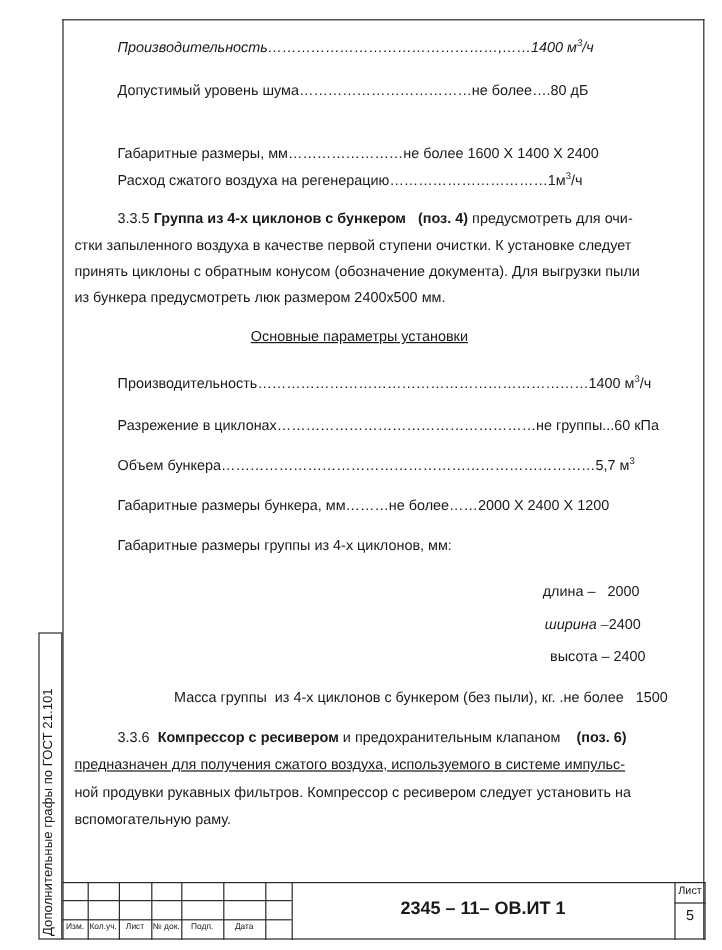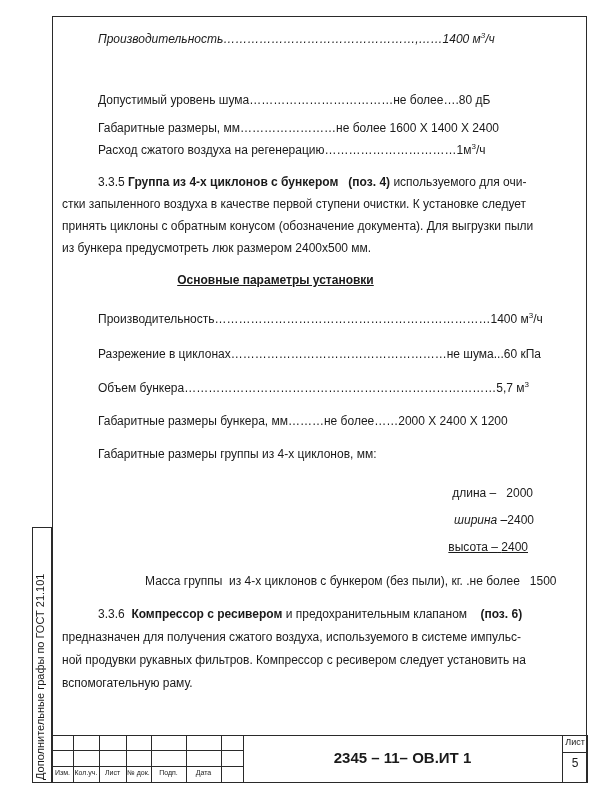--- a/index.html
+++ b/index.html
@@ -7,98 +7,98 @@
          font-family:"Liberation Sans", sans-serif; color:#1a1a1a; }
   .frame { position:absolute; left:52px; top:16px; width:535px; height:767px;
            border:1px solid #2a2a2a; border-bottom:none; box-sizing:border-box; }
   .side-strip { position:absolute; left:32px; top:527px; width:20px; height:256px;
                 border:1px solid #2a2a2a; box-sizing:border-box; }
   .side-text { position:absolute; left:34px; top:780px; transform-origin:0 0;
                transform:rotate(-90deg); font-size:11px; white-space:nowrap; width:250px; }
   .line { position:absolute; font-size:12px; white-space:nowrap; }
   .b { font-weight:bold; }
   .sup { font-size:8px; vertical-align:5px; }
-  .center-title { position:absolute; left:36px; width:479px; text-align:center; font-size:12px;
-                  top:273px; text-decoration:underline;font-weight:bold; }
+  .center-title { position:absolute; left:60px; width:479px; text-align:center; font-size:12px;
+                  top:273px; text-decoration:underline; }
   .right { position:absolute; font-size:12px; white-space:nowrap; text-align:right; }
   
   .tb { position:absolute; left:52px; top:735px; width:536px; height:48px;
         border-top:1px solid #2a2a2a; border-bottom:1px solid #2a2a2a; box-sizing:border-box; }
   .vl { position:absolute; top:735px; height:48px; width:0; border-left:1px solid #2a2a2a; }
   .hl { position:absolute; height:0; border-top:1px solid #2a2a2a; }
   .tb-label { position:absolute; top:769px; font-size:7px; text-align:center; }
   .doc-code { position:absolute; left:243px; width:319px; top:749px; text-align:center;
               font-size:15px; font-weight:bold; }
   .sheet-label { position:absolute; left:562px; width:26px; top:737px; text-align:center; font-size:9px; }
   .sheet-num { position:absolute; left:562px; width:26px; top:756px; text-align:center; font-size:12px; }
 </style>
 </head>
 <body>
 
 <div class="frame"></div>
 
 <div class="line" style="left:98px; top:31px;font-style:italic;">
   <span>Производительность</span><span>…………………………………………,……</span><span>1400 м</span><span class="sup">3</span><span>/ч</span>
 </div>
-<div class="line" style="left:98px; top:68px;margin-top:25px;">
+<div class="line" style="left:98px; top:68px;">
   <span>Допустимый уровень шума</span><span>………………………………</span><span>не более….80 дБ</span>
 </div>
 <div class="line" style="left:98px; top:121px;">
   <span>Габаритные размеры, мм</span><span>……………………</span><span>не более 1600 Х 1400 Х 2400</span>
 </div>
 <div class="line" style="left:98px; top:142px;text-align:center;">
   <span>Расход сжатого воздуха на регенерацию</span><span>……………………………</span><span>1м</span><span class="sup">3</span><span>/ч</span>
 </div>
 
 <div class="line" style="left:98px; top:175px;">
   <span>3.3.5</span>
   <span class="b">Группа из 4-х циклонов с бункером</span>&nbsp;&nbsp;
   <span class="b">(поз. 4)</span>
-  <span>используемого для очи-</span>
+  <span>предусмотреть для очи-</span>
 </div>
 <div class="line" style="left:62px; top:197px;">стки запыленного воздуха в качестве первой ступени очистки. К установке следует</div>
 <div class="line" style="left:62px; top:219px;">принять циклоны с обратным конусом (обозначение документа). Для выгрузки пыли</div>
 <div class="line" style="left:62px; top:241px;">из бункера предусмотреть люк размером 2400х500 мм.</div>
 
 <div class="center-title">Основные параметры установки</div>
 
 <div class="line" style="left:98px; top:311px;">
   <span>Производительность</span><span>……………………………………………………………</span><span>1400 м</span><span class="sup">3</span><span>/ч</span>
 </div>
 <div class="line" style="left:98px; top:347px;">
-  <span>Разрежение в циклонах</span><span>………………………………………………</span><span>не шума...60 кПа</span>
+  <span>Разрежение в циклонах</span><span>………………………………………………</span><span>не группы...60 кПа</span>
 </div>
 <div class="line" style="left:98px; top:380px;">
   <span>Объем бункера</span><span>……………………………………………………………………</span><span>5,7 м</span><span class="sup">3</span>
 </div>
 <div class="line" style="left:98px; top:414px;">
   <span>Габаритные размеры бункера, мм</span><span>………</span><span>не более……2000 Х 2400 Х 1200</span>
 </div>
 
 <div class="line" style="left:98px; top:447px;">Габаритные размеры группы из 4-х циклонов, мм:</div>
 
 <div class="right" style="right:69px; top:486px;text-align:right;">
   <span>длина –</span>&nbsp;&nbsp;&nbsp;<span>2000</span>
 </div>
 <div class="right" style="right:68px; top:513px; font-style:italic;">
   <span>ширина –</span><span style="font-style:normal;">2400</span>
 </div>
-<div class="right" style="right:74px; top:540px;text-decoration:underline;">
+<div class="right" style="right:64px; top:540px;">
   <span>высота –</span>&nbsp;<span>2400</span>
 </div>
 
 <div class="line" style="left:103px; top:574px; white-space:pre;margin-left:42px;">Масса группы  из 4-х циклонов с бункером (без пыли), кг. .не более   1500</div>
 
 <div class="line" style="left:98px; top:607px;">
   <span>3.3.6</span>&nbsp;
   <span class="b">Компрессор с ресивером</span>
   <span>и предохранительным клапаном</span>&nbsp;&nbsp;&nbsp;
   <span class="b">(поз. 6)</span>
 </div>
-<div class="line" style="left:62px; top:630px;">предназначен для получения сжатого воздуха, используемого в системе импульс-</div>
+<div class="line" style="left:62px; top:630px;text-decoration:underline;">предназначен для получения сжатого воздуха, используемого в системе импульс-</div>
 <div class="line" style="left:62px; top:653px;">ной продувки рукавных фильтров. Компрессор с ресивером следует установить на</div>
 <div class="line" style="left:62px; top:676px;">вспомогательную раму.</div>
 
 <div class="side-strip"></div>
 <div class="side-text">Дополнительные графы по ГОСТ 21.101</div>
 
 <div class="tb"></div>
 <div class="hl" style="left:52px; top:750px; width:191px;"></div>
 <div class="hl" style="left:52px; top:766px; width:191px;"></div>
 <div class="hl" style="left:562px; top:752px; width:26px;"></div>

